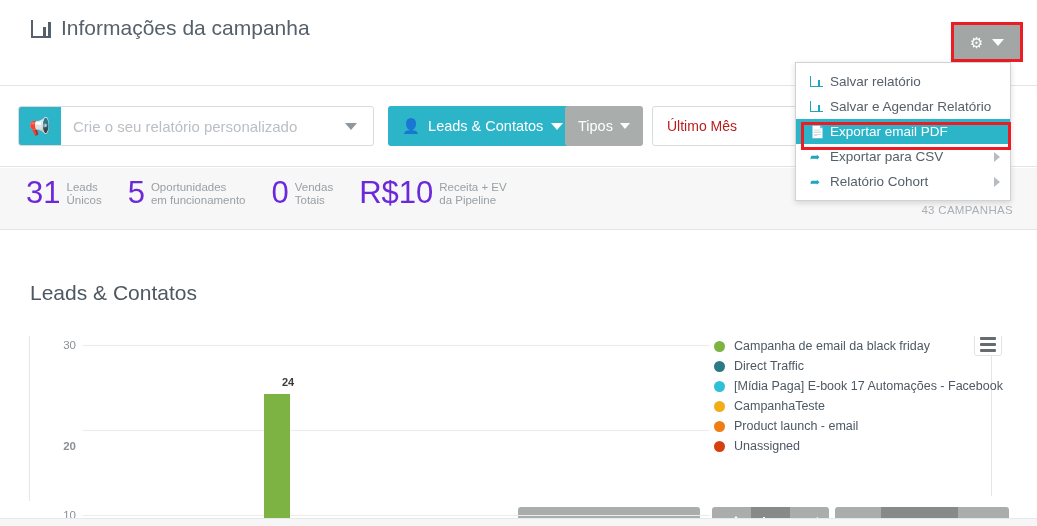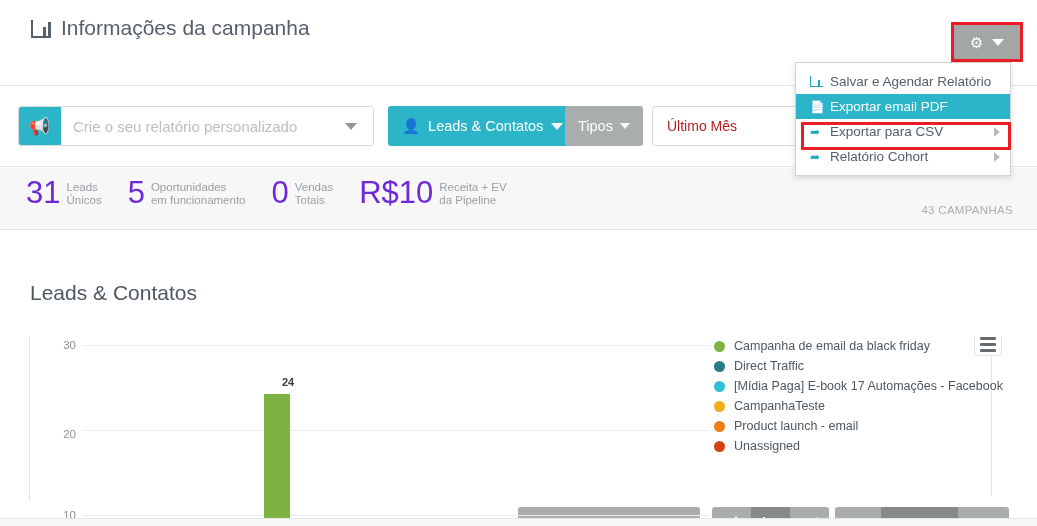--- a/index.html
+++ b/index.html
@@ -294,20 +294,32 @@
     <div class="gear-btn-wrap">
       <div class="gear-btn">
         <span class="gear-icon">⚙</span>
         <span class="caret-down"></span>
       </div>
     </div>
   </div>
 
   <div class="gear-menu">
 
+    <div class="menu-item">
+      <span class="mi-icon">
+        <span class="mini-bar-icon">
+            <i class="side"></i>
+            <i class="base"></i>
+            <i></i>
+            <i></i>
+            <i></i>
+          </span>
+      </span>
+      <span class="mi-label">Salvar relatório</span>
+    </div>
 
     <div class="menu-item">
       <span class="mi-icon">
         <span class="mini-bar-icon">
             <i class="side"></i>
             <i class="base"></i>
             <i></i>
             <i></i>
             <i></i>
           </span>
@@ -438,21 +450,21 @@
     <div class="plot">
 
       <div class="plot-yaxis-line"></div>
       <div class="plot-right-border"></div>
 
       <div class="gridline" style="top:9px;"></div>
       <div class="gridline" style="top:94px;"></div>
       <div class="gridline" style="top:179px;"></div>
 
       <div class="ytick" style="top:3px;">30</div>
-      <div class="ytick" style="top:92px;">20</div>
+      <div class="ytick" style="top:104px;font-weight:bold;">20</div>
       <div class="ytick" style="top:173px;">10</div>
 
       <div class="bar-label" style="left:236px; top:40px; width:56px;">24</div>
       <div class="bar" style="left:240px; top:58px; width:26px; height:124px;"></div>
 
       <div class="legend">
         <div class="legend-item">
           <span class="legend-dot" style="background:#7cb342;"></span>
           <span>Campanha de email da black friday</span>
         </div>

